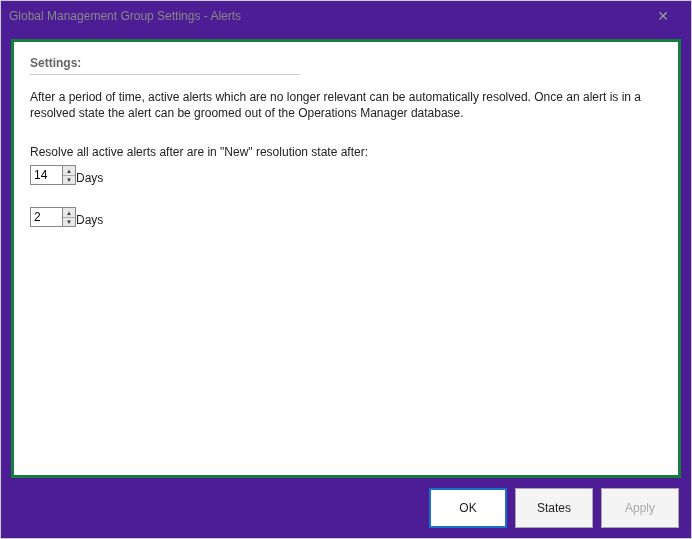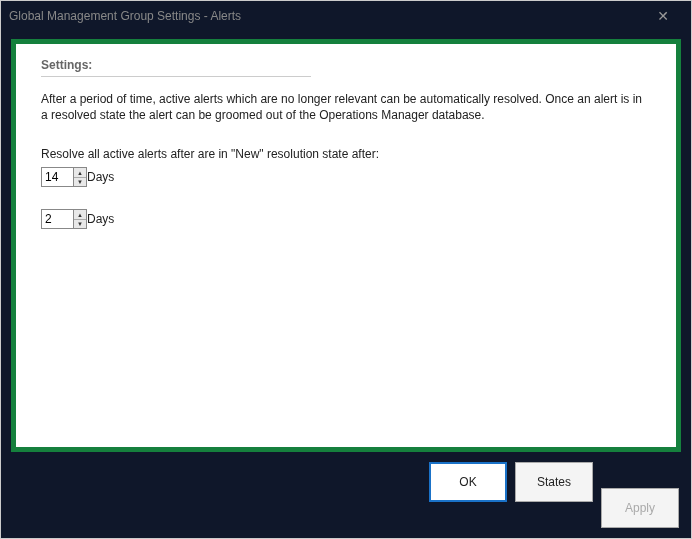--- a/index.html
+++ b/index.html
@@ -13,21 +13,21 @@
     width: 692px;
     height: 539px;
     overflow: hidden;
   }
   .window {
     width: 692px;
     height: 539px;
     border: 1px solid #ccc;
     display: flex;
     flex-direction: column;
-    background: #0f172a;
+    background: #4c1d95;
   }
   .titlebar {
     height: 30px;
     display: flex;
     align-items: center;
     padding: 0 8px;
     color: #888;
     font-size: 12px;
   }
   .titlebar .title { flex: 1; }
@@ -60,24 +60,24 @@
     cursor: pointer;
     position: relative;
     top: 1px;
   }
   .tab.active {
     background: #fff;
     border-bottom: 1px solid #fff;
     z-index: 3;
   }
   .tab-panel {
-    border: 5px solid #15803d;
+    border: 3px solid #15803d;
     flex: 1;
     background: #fff;
-    padding: 14px 25px;
+    padding: 14px 16px;
     position: relative;
     z-index: 1;
   }
   .section-heading {
     color: #666;
     font-weight: bold;
     font-size: 12px;
     margin-bottom: 4px;
   }
   .section-underline {
@@ -89,21 +89,21 @@
     color: #222;
     margin-bottom: 24px;
     line-height: 1.35;
   }
   .field-label {
     color: #222;
     margin-bottom: 6px;
   }
   .spinner-row {
     display: flex;
-    align-items: center;
+    align-items: flex-end;
     margin-bottom: 22px;
   }
   .spinner {
     display: flex;
     align-items: stretch;
     height: 20px;
   }
   .spinner input {
     width: 32px;
     height: 20px;
@@ -150,21 +150,20 @@
     cursor: pointer;
     color: #222;
   }
   .btn.primary {
     border: 2px solid #1a72c8;
     background: #fff;
   }
   .btn.disabled {
     color: #aaa;
     cursor: default;
-    margin-top: 26px;
   }
 </style>
 </head>
 <body>
 
 <div class="window">
   <div class="titlebar">
     <span class="title">Global Management Group Settings - Alerts</span>
     <span class="close">✕</span>
   </div>

